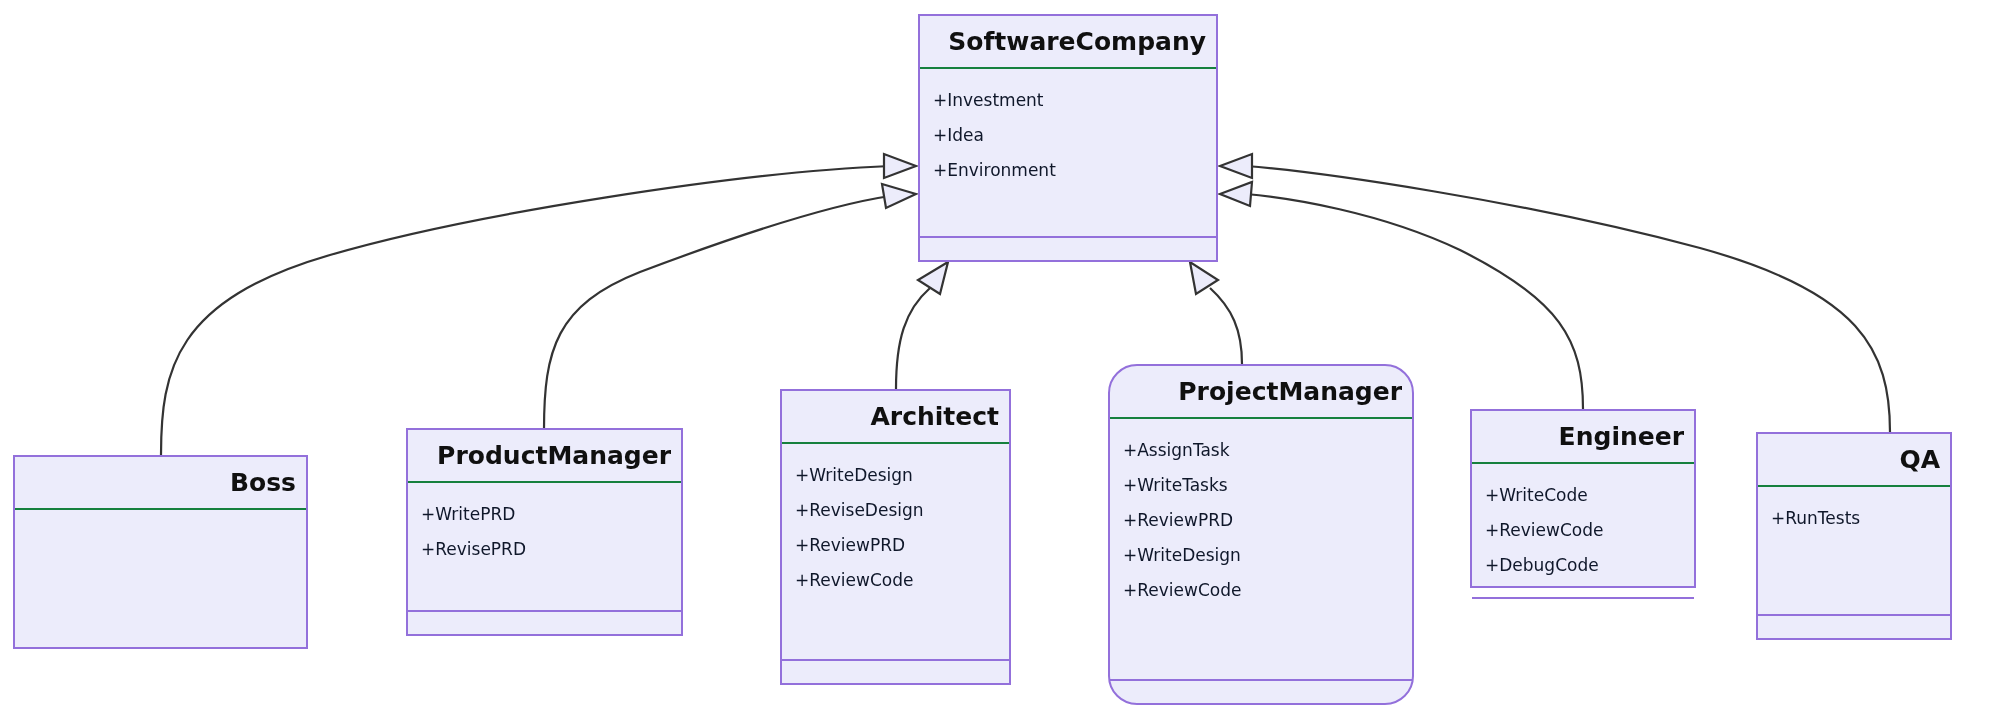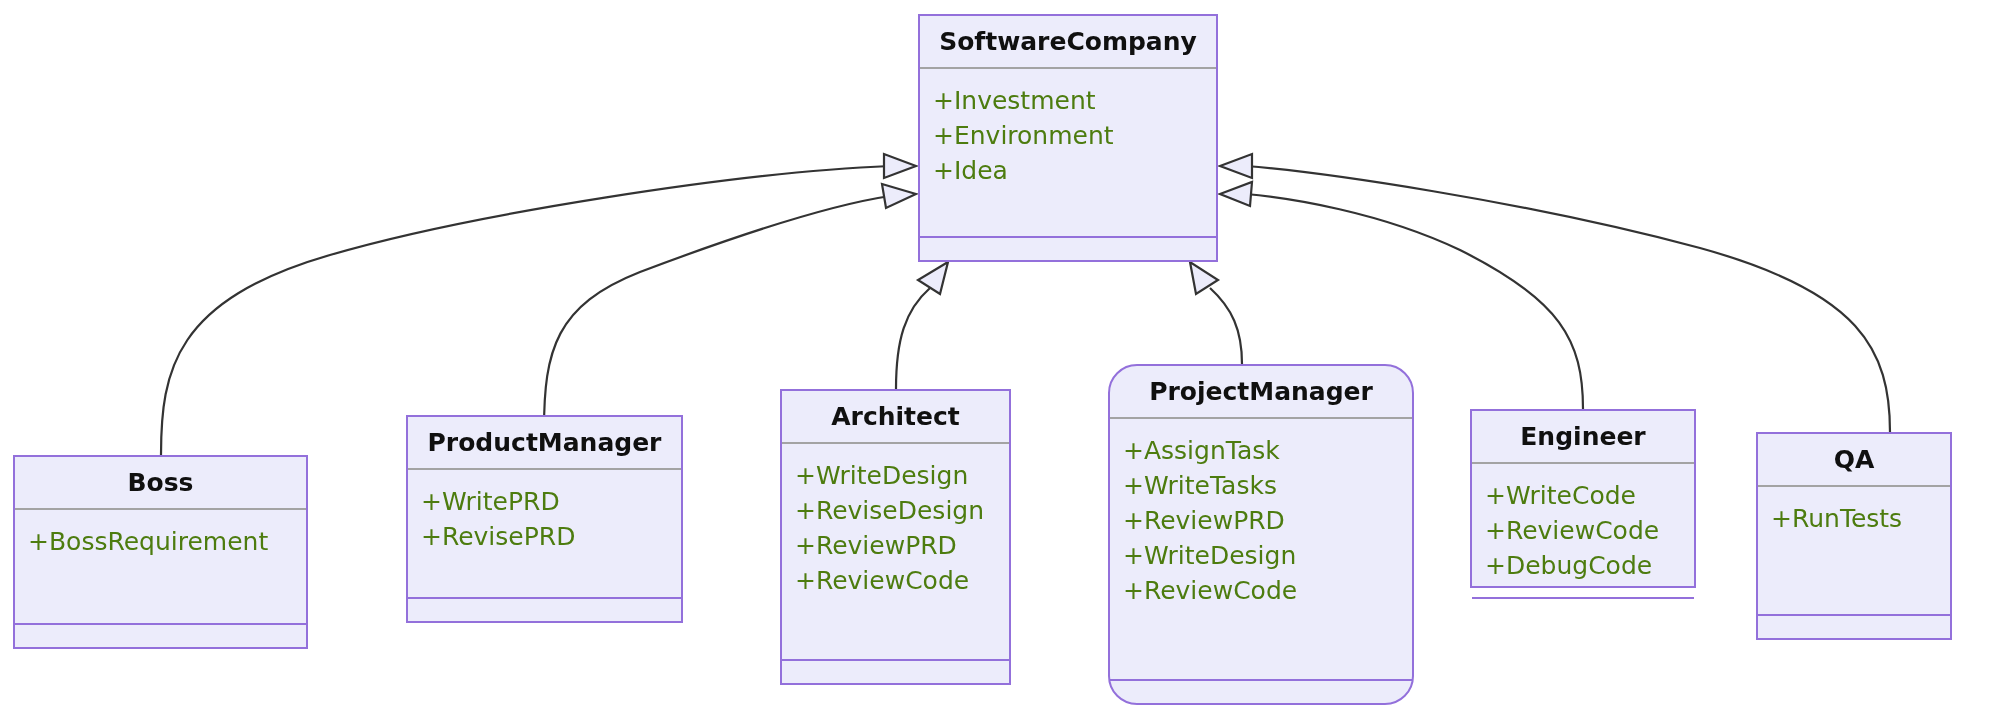--- a/index.html
+++ b/index.html
@@ -26,39 +26,39 @@
   .uml-class {
     position: absolute;
     box-sizing: border-box;
     border: 2px solid #9370DB;
     background: #ECECFB;
     display: flex;
     flex-direction: column;
   }
   .class-title {
     box-sizing: border-box;
-    text-align: center;
+    text-align: right;
     font-weight: bold;
     color: #101010;
     font-size: 25px;
     line-height: 1.0;
     padding: 13px 10px 13px 10px;
-    border-bottom: 2px solid #a3a3a3;
+    border-bottom: 2px solid #15803d;
     white-space: nowrap;
   }
   .class-attrs {
     box-sizing: border-box;
     padding: 14px 12px 14px 13px;
     border-bottom: 2px solid #9370DB;
     flex: 1 1 auto;
   }
   .attr-row {
-    font-size: 25px;
+    font-size: 17px;
     line-height: 35px;
-    color: #4d7c0f;
+    color: #0f172a;
     white-space: nowrap;
   }
   .class-methods {
     box-sizing: border-box;
     height: 22px;
   }
 </style>
 </head>
 <body>
 
@@ -94,35 +94,32 @@
     <g>
       <path d="M 1890,432 C 1890,350 1860,292 1700,248 C 1520,200 1320,172 1246,166" fill="none" stroke="#333333" stroke-width="2.2"></path>
       <polygon points="1220,166 1252,154 1252,178" fill="#ECECFB" stroke="#333333" stroke-width="2.2"></polygon>
     </g>
   </svg>
 
   <div class="uml-class" style="left:918px; top:14px; width:300px; height:248px;">
     <div class="class-title">SoftwareCompany</div>
     <div class="class-attrs">
       <div class="attr-row">+Investment</div>
+      <div class="attr-row">+Idea</div>
       <div class="attr-row">+Environment</div>
-      <div class="attr-row">+Idea</div>
     </div>
     <div class="class-methods"></div>
   </div>
 
   <div class="uml-class" style="left:13px; top:455px; width:295px; height:194px;">
     <div class="class-title">Boss</div>
-    <div class="class-attrs">
-      <div class="attr-row">+BossRequirement</div>
-    </div>
     <div class="class-methods"></div>
   </div>
 
-  <div class="uml-class" style="left:406px; top:415px; width:277px; height:208px;">
+  <div class="uml-class" style="left:406px; top:428px; width:277px; height:208px;">
     <div class="class-title">ProductManager</div>
     <div class="class-attrs">
       <div class="attr-row">+WritePRD</div>
       <div class="attr-row">+RevisePRD</div>
     </div>
     <div class="class-methods"></div>
   </div>
 
   <div class="uml-class" style="left:780px; top:389px; width:231px; height:296px;">
     <div class="class-title">Architect</div>

